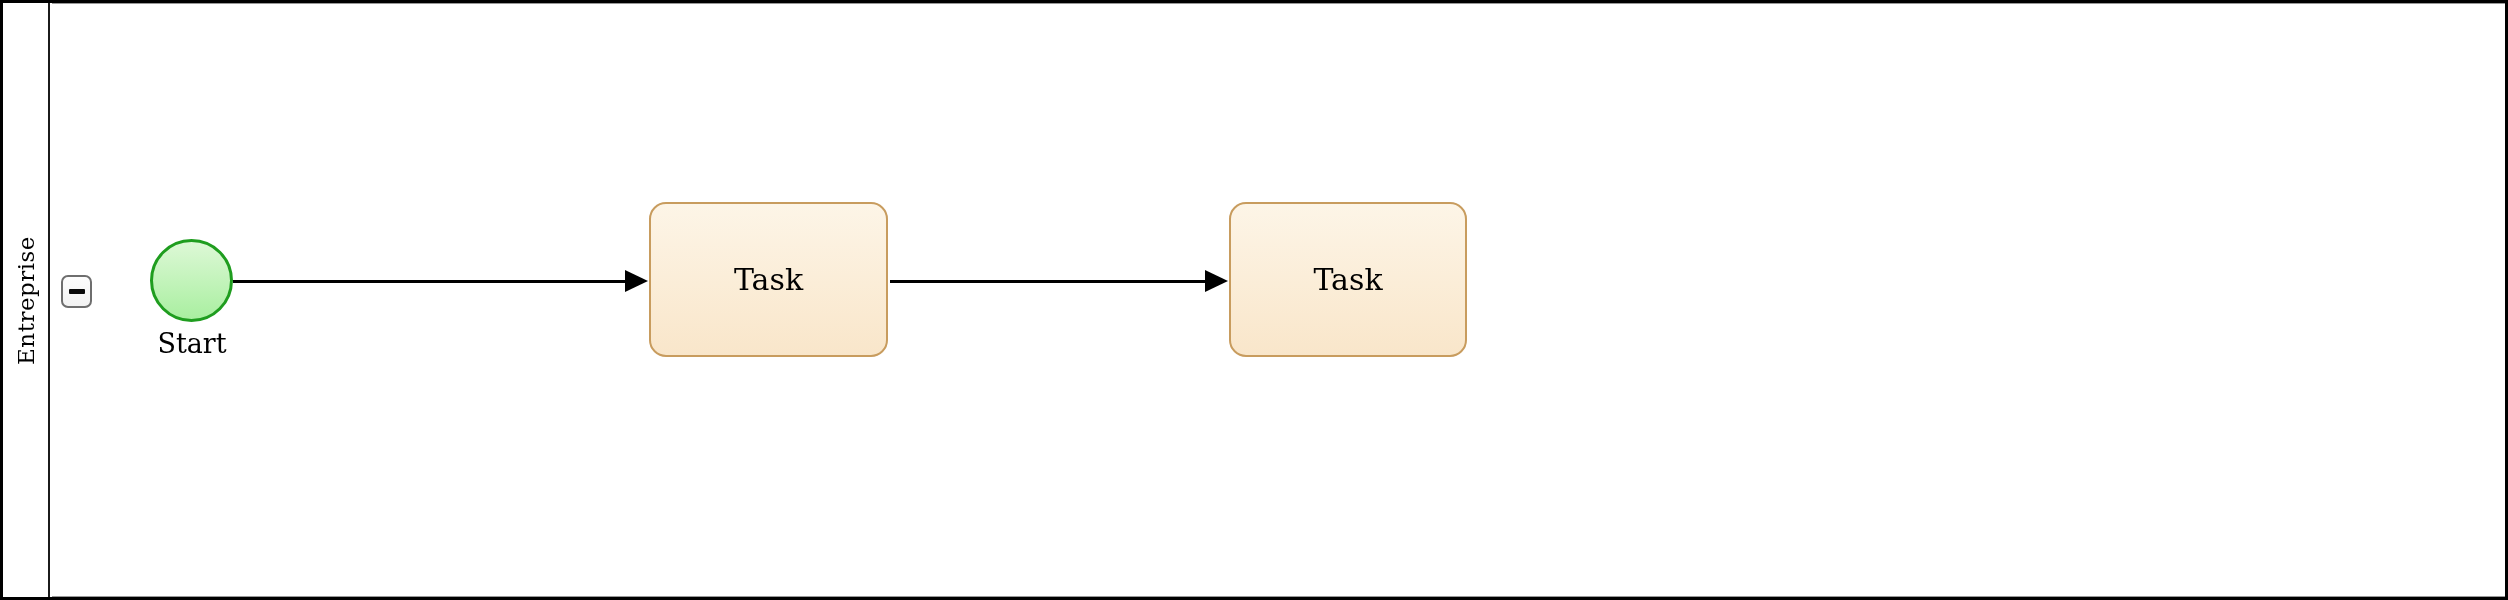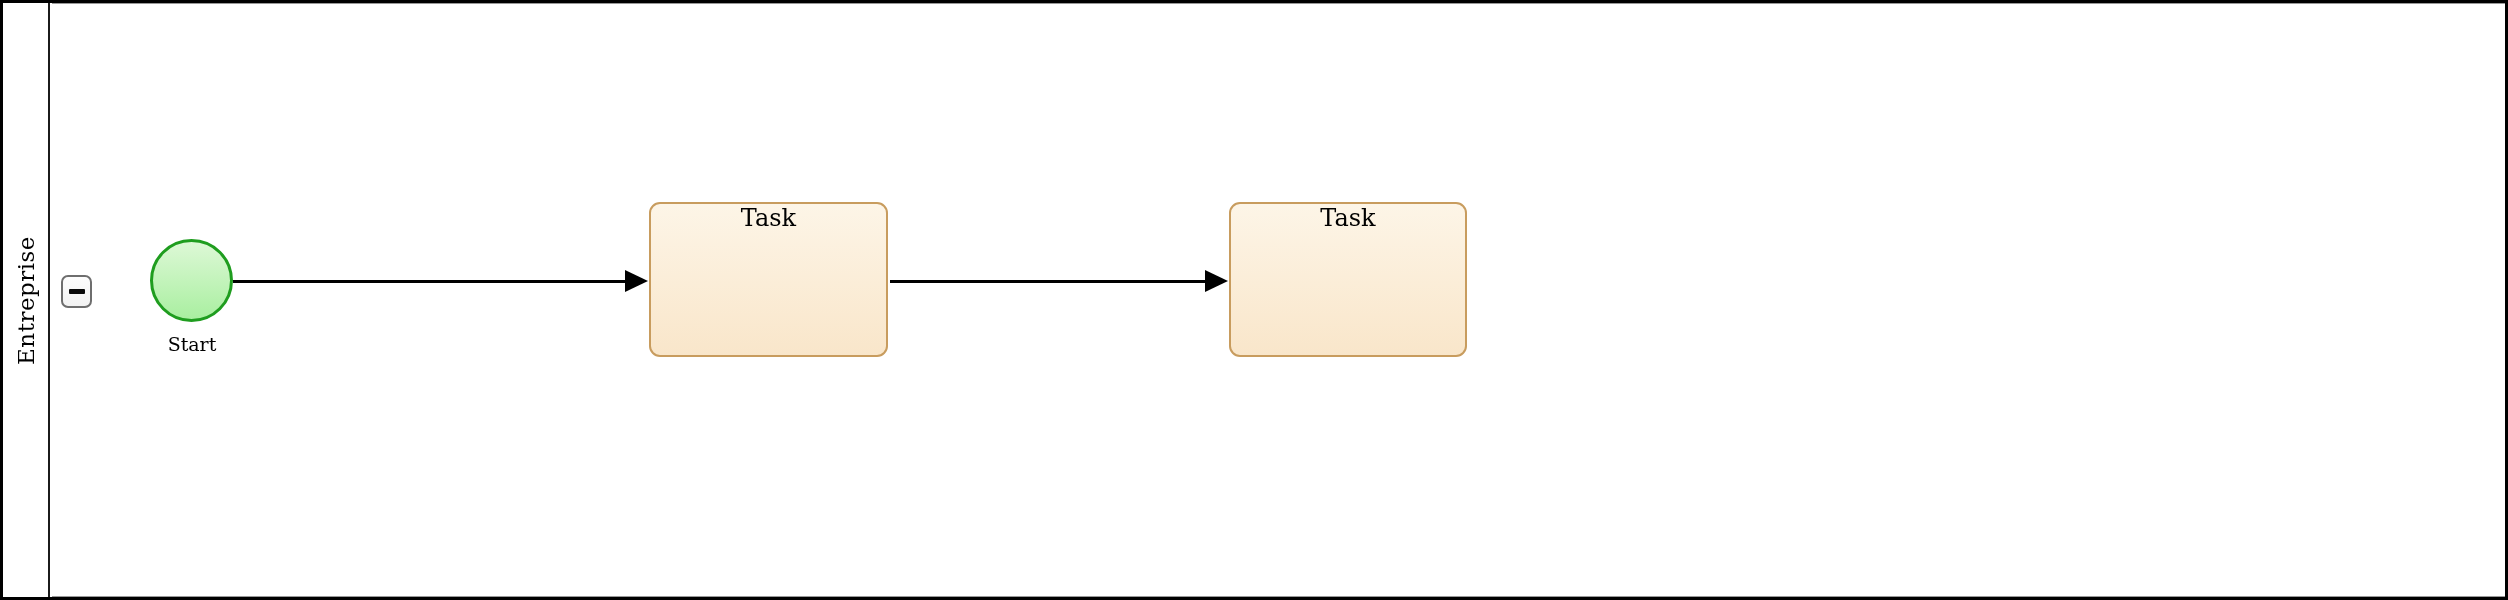--- a/index.html
+++ b/index.html
@@ -86,35 +86,35 @@
     border: 3px solid var(--event-stroke, #1f9d1f);
     border-radius: 50%;
     background: linear-gradient(180deg, var(--event-fill-top, #ddf8d6) 0%, var(--event-fill-bottom, #a9efa0) 100%);
   }
   .start-event-label {
     position: absolute;
     left: 131px;
     top: 331px;
     width: 122px;
     text-align: center;
-    font-size: 19px;
+    font-size: 27px;
     line-height: 26px;
   }
   .task {
     position: absolute;
     top: 202px;
     height: 155px;
     box-sizing: border-box;
     border: 2px solid var(--task-stroke, #c89c5e);
-    border-radius: 11px;
+    border-radius: 17px;
     background: linear-gradient(180deg, var(--task-fill-top, #fdf5e7) 0%, var(--task-fill-bottom, #f9e6ca) 100%);
     display: flex;
-    align-items: flex-start;
+    align-items: center;
     justify-content: center;
-    font-size: 24px;
+    font-size: 30px;
   }
   .task-1 { left: 649px;  width: 239px; }
   .task-2 { left: 1229px; width: 238px; }
   .edge {
     position: absolute;
     top: 265px;
     height: 32px;
   }
   .edge-1 { left: 233px; width: 415px; }
   .edge-2 { left: 890px; width: 338px; }

